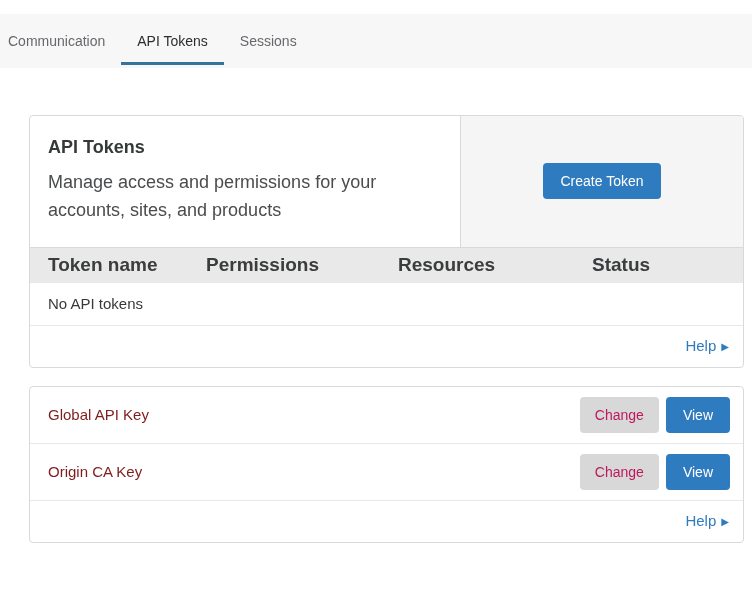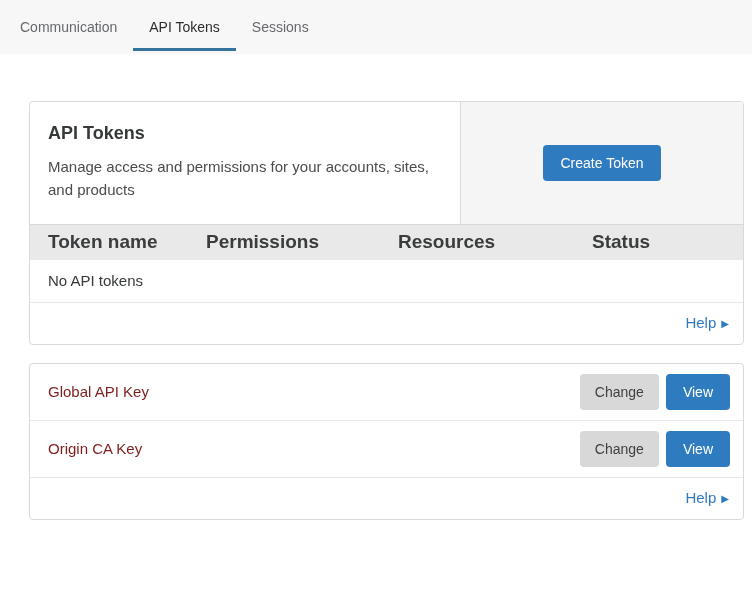--- a/index.html
+++ b/index.html
@@ -12,21 +12,22 @@
     color: #36393a;
     overflow: hidden;
   }
 
   
   .tab-bar {
     background: #f7f7f8;
     height: 54px;
     display: flex;
     align-items: stretch;
-    padding-left: 20px;
+    padding-left: 8px;
+    margin-top: 14px;
   }
   .tab {
     display: flex;
     align-items: center;
     padding: 0 16px;
     font-size: 14px;
     color: #66686b;
     position: relative;
     cursor: pointer;
     white-space: nowrap;
@@ -58,21 +59,21 @@
     width: 430px;
     padding: 21px 20px 22px 18px;
   }
   .card-title {
     font-size: 18px;
     font-weight: 700;
     color: #36393a;
     margin: 0 0 11px 0;
   }
   .card-desc {
-    font-size: 15px;
+    font-size: 18px;
     color: #4a4c4e;
     line-height: 1.55;
     margin: 0;
   }
   .card-header-right {
     flex: 1;
     background: #f5f5f6;
     border-left: 1px solid #d9d9d9;
     display: flex;
     align-items: center;
@@ -88,21 +89,21 @@
     line-height: 1;
   }
   .btn-primary {
     background: var(--primary-button, #2f7bbf);
     color: #ffffff;
     padding: 11px 17px;
     font-weight: 400;
   }
   .btn-secondary {
     background: var(--secondary-button-bg, #d8d8d8);
-    color: #404040;
+    color: #be185d;
     padding: 9px 15px;
     text-align: right;
   }
 
   
   .table-header {
     display: flex;
     align-items: center;
     background: var(--table-header-bg, #e9e9e9);
     border-top: 1px solid #d9d9d9;

